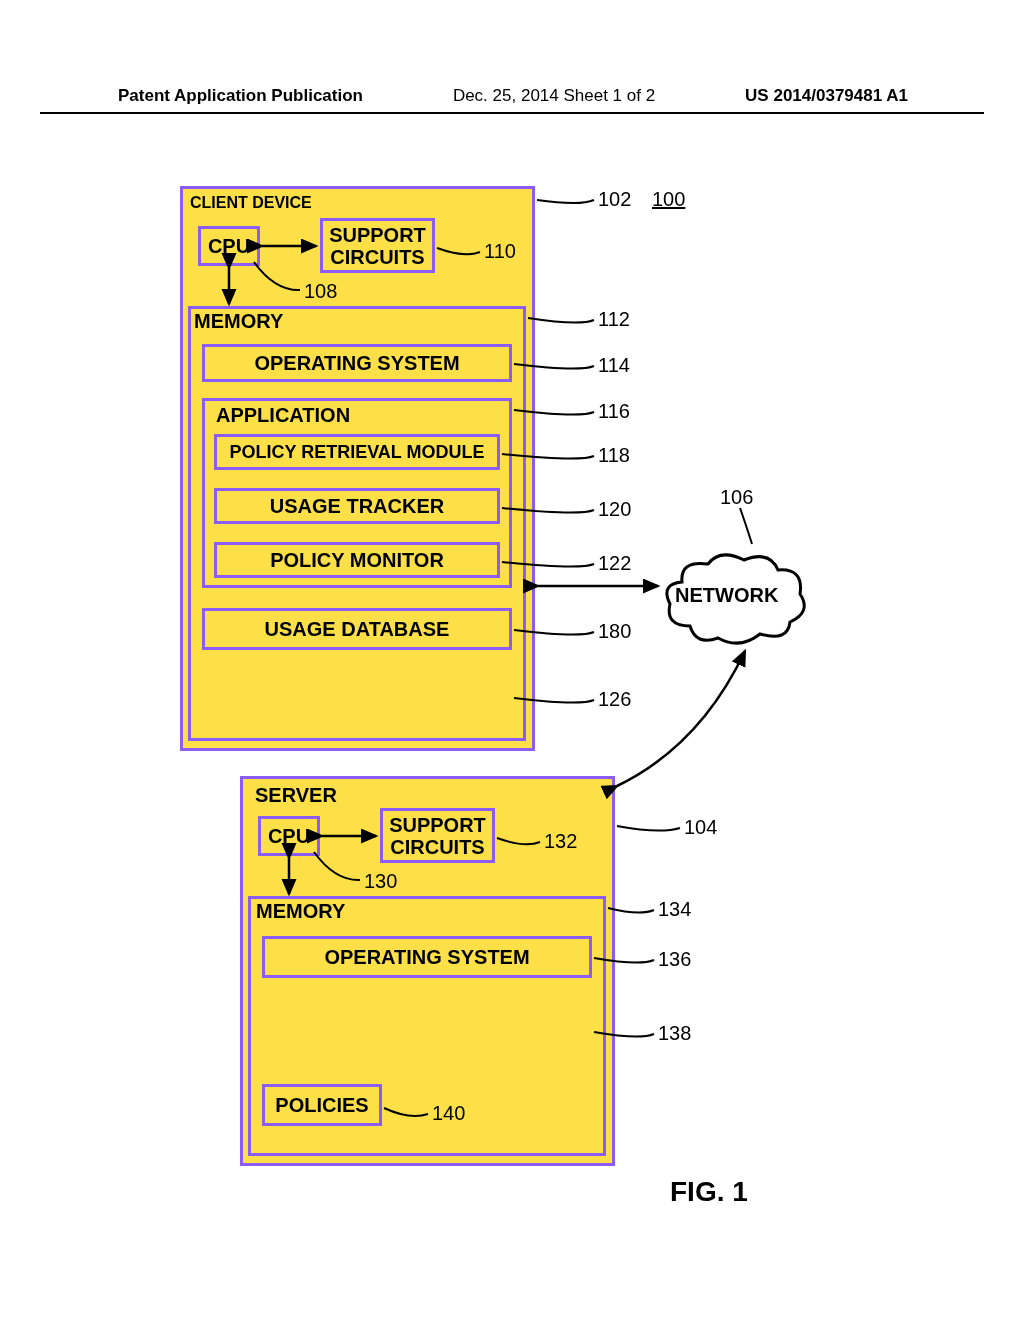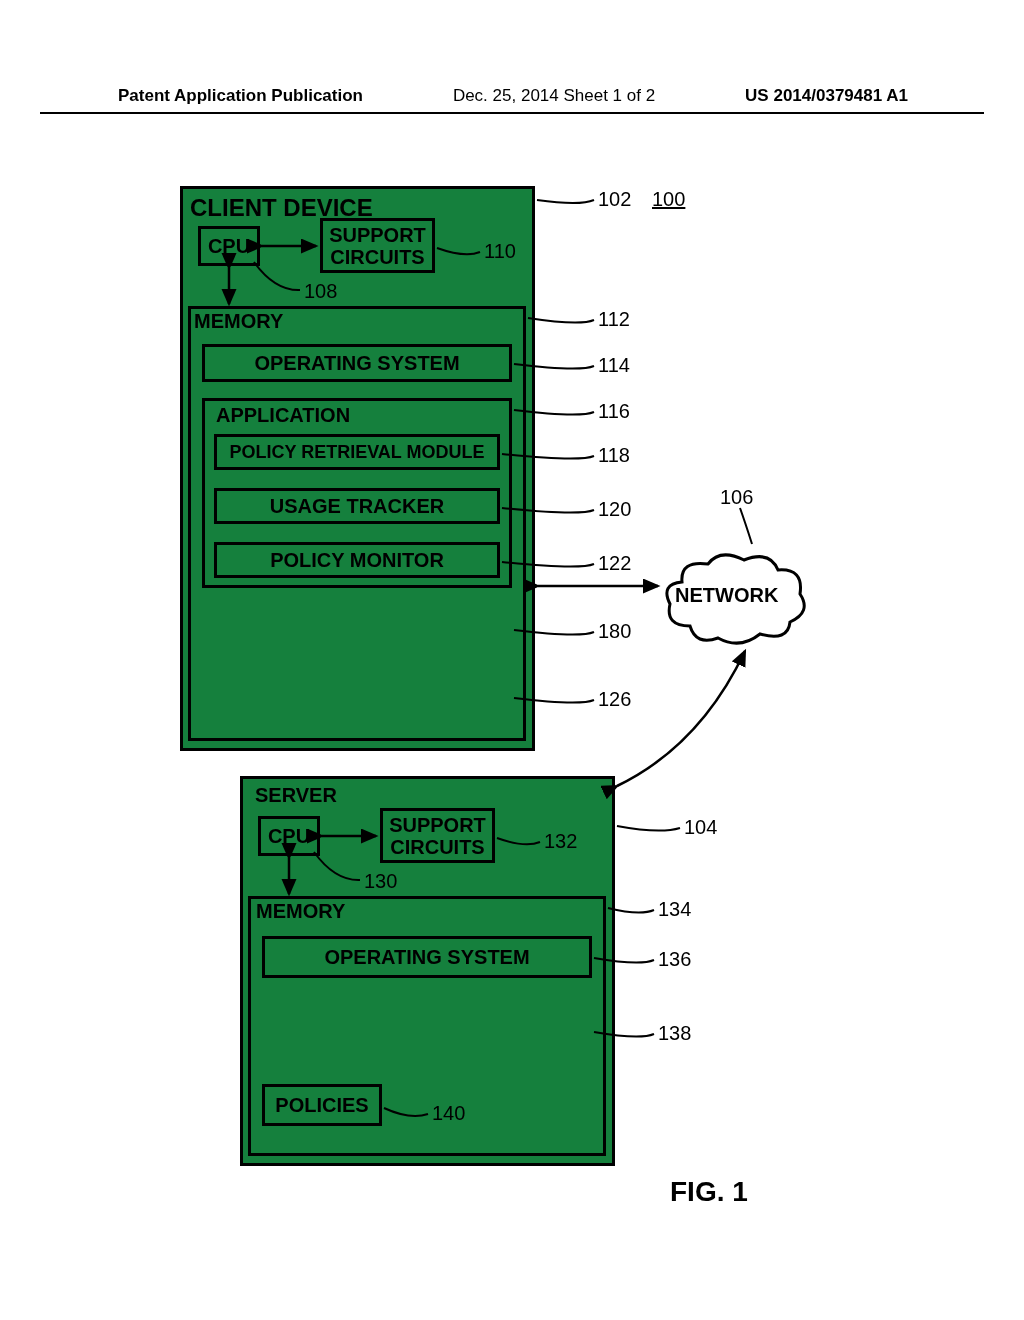--- a/index.html
+++ b/index.html
@@ -4,25 +4,25 @@
 <style>
   * { box-sizing: border-box; margin: 0; padding: 0; }
   body { font-family: Arial, Helvetica, sans-serif; width: 1024px; height: 1320px; background: #fff; position: relative; }
   .page { position: absolute; left: 0; top: 0; width: 1024px; height: 1320px; }
   .header { position: absolute; top: 86px; left: 118px; width: 790px; display: flex; justify-content: space-between; font-size: 17px; }
   .header .bold { font-weight: bold; }
   .hr { position: absolute; top: 112px; left: 40px; width: 944px; height: 2px; background: #000; }
 
   .diagram { position: absolute; top: 186px; left: 180px; width: 700px; height: 1000px; }
 
-  .box { border: 3px solid #000000; background: #15803d; }
+  .box { border: 3px solid #8b5cf6; background: #fde047; }
   .label { font-size: 20px; font-weight: bold; text-align: center; }
 
   .client { position: absolute; left: 0; top: 0; width: 355px; height: 565px; }
-  .client-title { position: absolute; left: 10px; top: 8px; font-size: 24px; font-weight: bold; }
+  .client-title { position: absolute; left: 10px; top: 8px; font-size: 16px; font-weight: bold; }
   .cpu1 { position: absolute; left: 18px; top: 40px; width: 62px; height: 40px; }
   .sup1 { position: absolute; left: 140px; top: 32px; width: 115px; height: 55px; padding: 3px 0; }
   .sup1 div{line-height:22px;}
   .mem1 { position: absolute; left: 8px; top: 120px; width: 338px; height: 435px; }
   .mem1-title { position: absolute; left: 14px; top: 124px; font-size: 20px; font-weight: bold; }
   .os1 { position: absolute; left: 22px; top: 158px; width: 310px; height: 38px; }
   .app1 { position: absolute; left: 22px; top: 212px; width: 310px; height: 190px; }
   .app1-title { position: absolute; left: 36px; top: 218px; font-size: 20px; font-weight: bold; }
   .prm { position: absolute; left: 34px; top: 248px; width: 286px; height: 36px; }
   .ut { position: absolute; left: 34px; top: 302px; width: 286px; height: 36px; }
@@ -92,20 +92,23 @@
     <div class="box prm">
       <div class="center-text label" style="font-size:18px">POLICY RETRIEVAL MODULE</div>
     </div>
     <div class="box ut">
       <div class="center-text label">USAGE TRACKER</div>
     </div>
     <div class="box pm">
       <div class="center-text label">POLICY MONITOR</div>
     </div>
 
+    <div class="box udb">
+      <div class="center-text label">USAGE DATABASE</div>
+    </div>
 
     <div class="box server"></div>
     <div class="server-title">SERVER</div>
 
     <div class="box cpu2">
       <div class="center-text label">CPU</div>
     </div>
     <div class="box sup2 label">
       <div>SUPPORT</div>
       <div>CIRCUITS</div>

